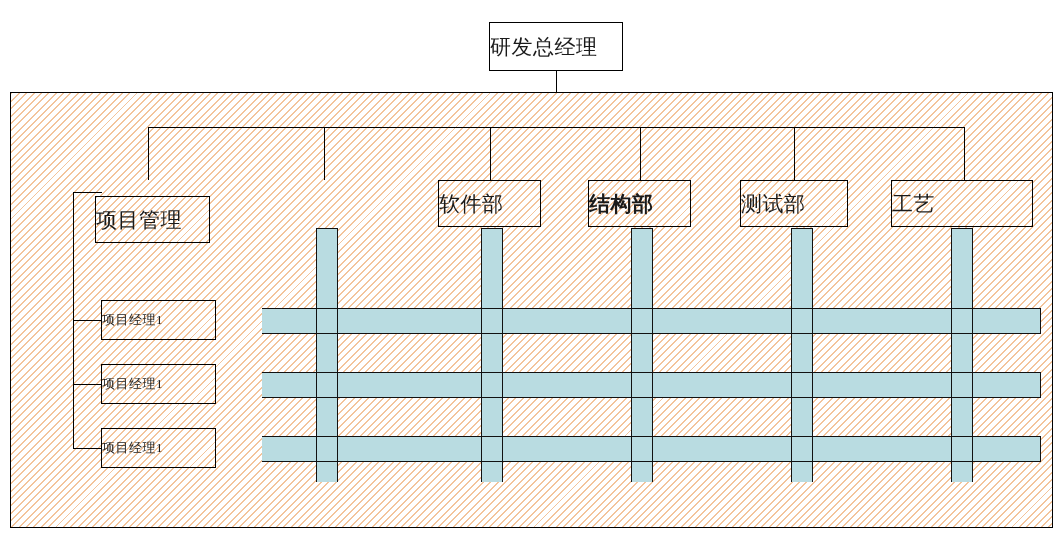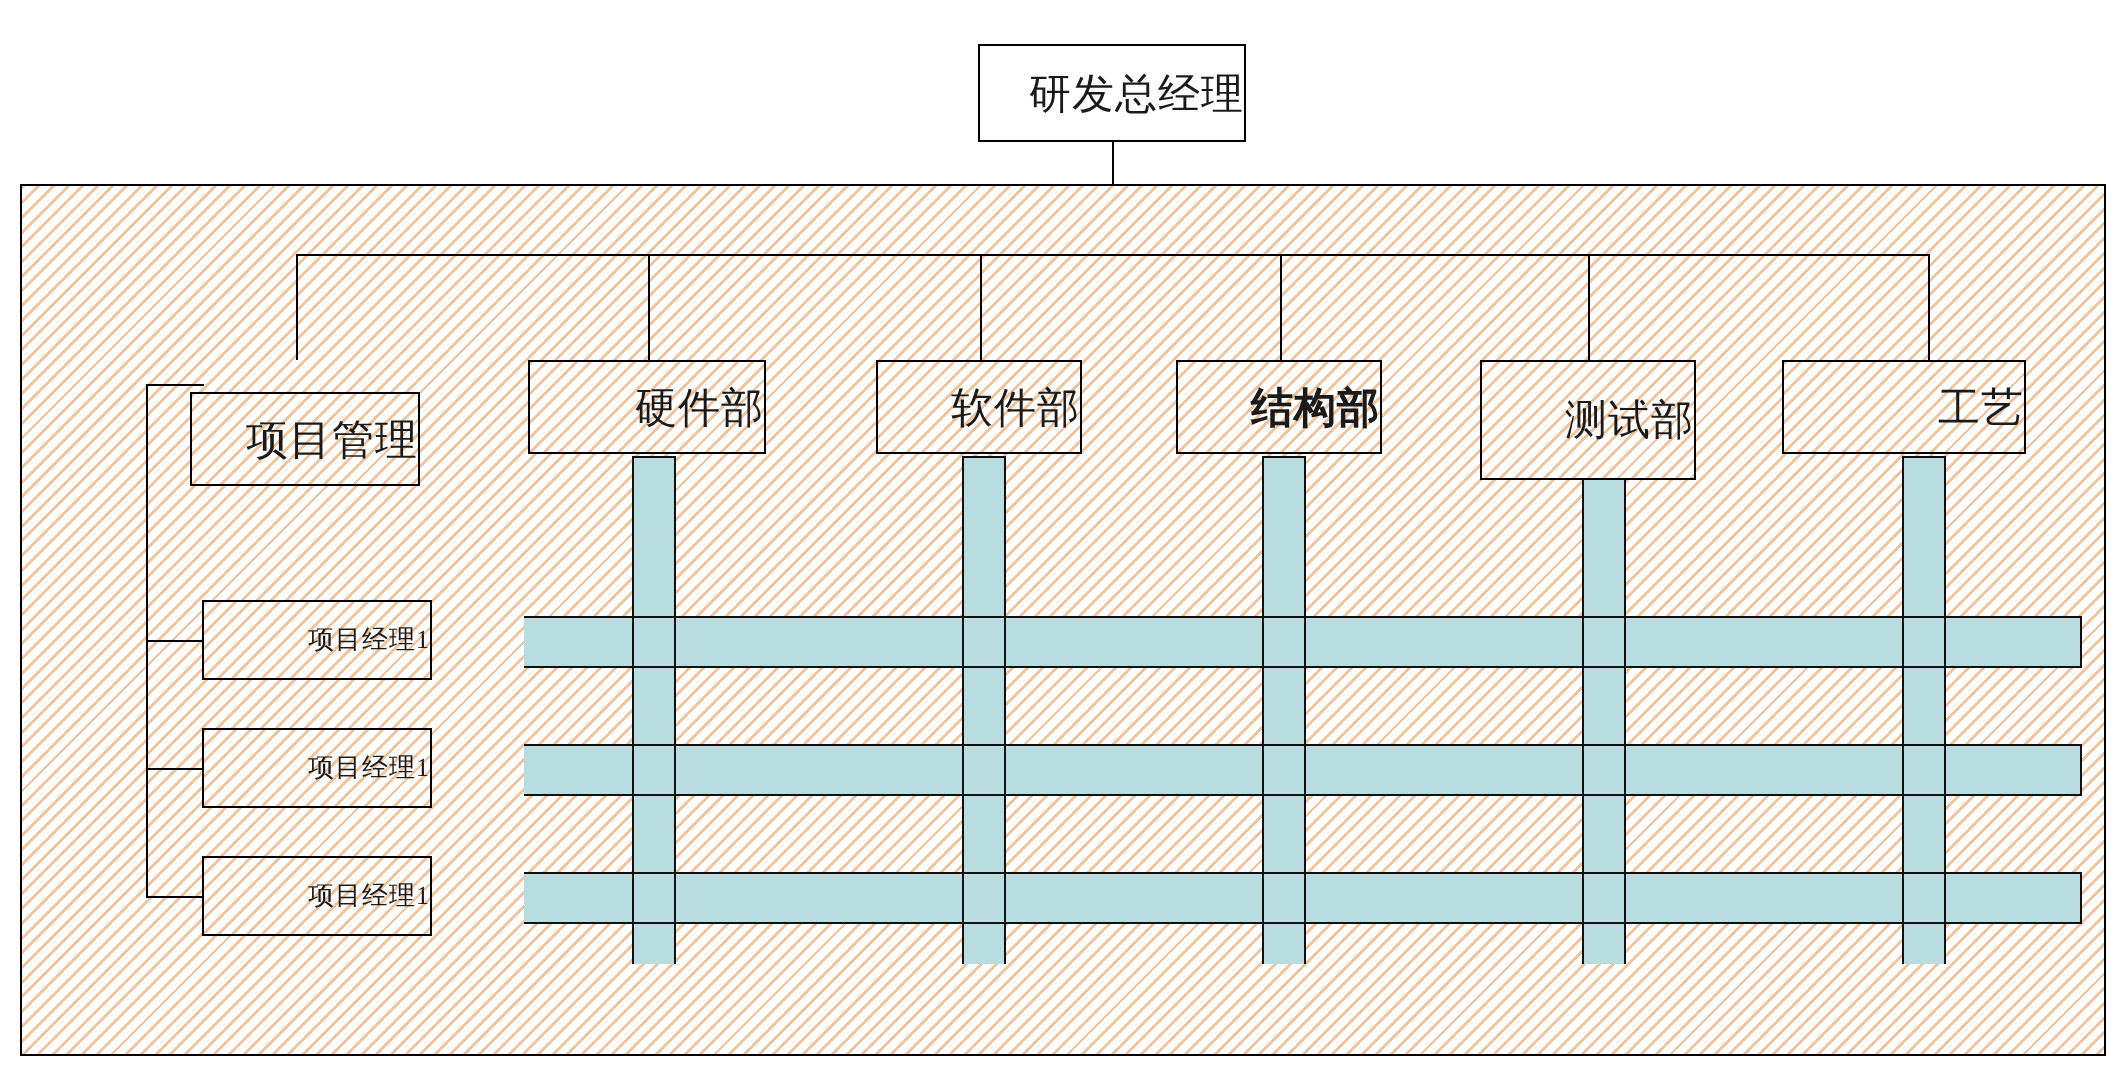--- a/index.html
+++ b/index.html
@@ -45,21 +45,21 @@
     background-color: #ffffff;
     background-image: repeating-linear-gradient(
         135deg,
         #f3c49b 0px,
         #f3c49b 1.4px,
         #ffffff 1.4px,
         #ffffff 5.2px
     );
     display: flex;
     align-items: center;
-    justify-content: flex-end;
+    justify-content: flex-start;
     font-size: 21px;
     color: #1a1a1a;
     white-space: nowrap;
     letter-spacing: 0.5px;
   }
   .box.plain {
     background-image: none;
     background-color: #ffffff;
   }
   .box.pm {
@@ -157,33 +157,30 @@
   <div class="bar-v-top" style="left:791px; top:373px; width:22px; height:24px;"></div>
   <div class="bar-v-top" style="left:791px; top:437px; width:22px; height:24px;"></div>
 
   <div class="bar-v-top" style="left:951px; top:309px; width:22px; height:24px;"></div>
   <div class="bar-v-top" style="left:951px; top:373px; width:22px; height:24px;"></div>
   <div class="bar-v-top" style="left:951px; top:437px; width:22px; height:24px;"></div>
 
   <div class="box" style="left:95px; top:180px; width:115px; height:47px;margin-top:16px;">
     <span>项目管理</span>
   </div>
-  <div class="box" style="left:264px; top:180px; width:119px; height:47px;">
-    <span>硬件部</span>
-  </div>
   <div class="box" style="left:438px; top:180px; width:103px; height:47px;font-family:Liberation Serif, serif;">
     <span>软件部</span>
   </div>
   <div class="box" style="left:588px; top:180px; width:103px; height:47px;font-weight:bold;">
     <span>结构部</span>
   </div>
-  <div class="box" style="left:740px; top:180px; width:108px; height:60px;">
+  <div class="box" style="left:740px; top:180px; width:108px; height:47px;">
     <span>测试部</span>
   </div>
-  <div class="box" style="left:891px; top:180px; width:122px; height:47px;">
+  <div class="box" style="left:891px; top:180px; width:142px; height:47px;">
     <span>工艺</span>
   </div>
 
   <div class="box pm" style="left:101px; top:300px; width:115px; height:40px;">
     <span>项目经理1</span>
   </div>
   <div class="box pm" style="left:101px; top:364px; width:115px; height:40px;">
     <span>项目经理1</span>
   </div>
   <div class="box pm" style="left:101px; top:428px; width:115px; height:40px;">

